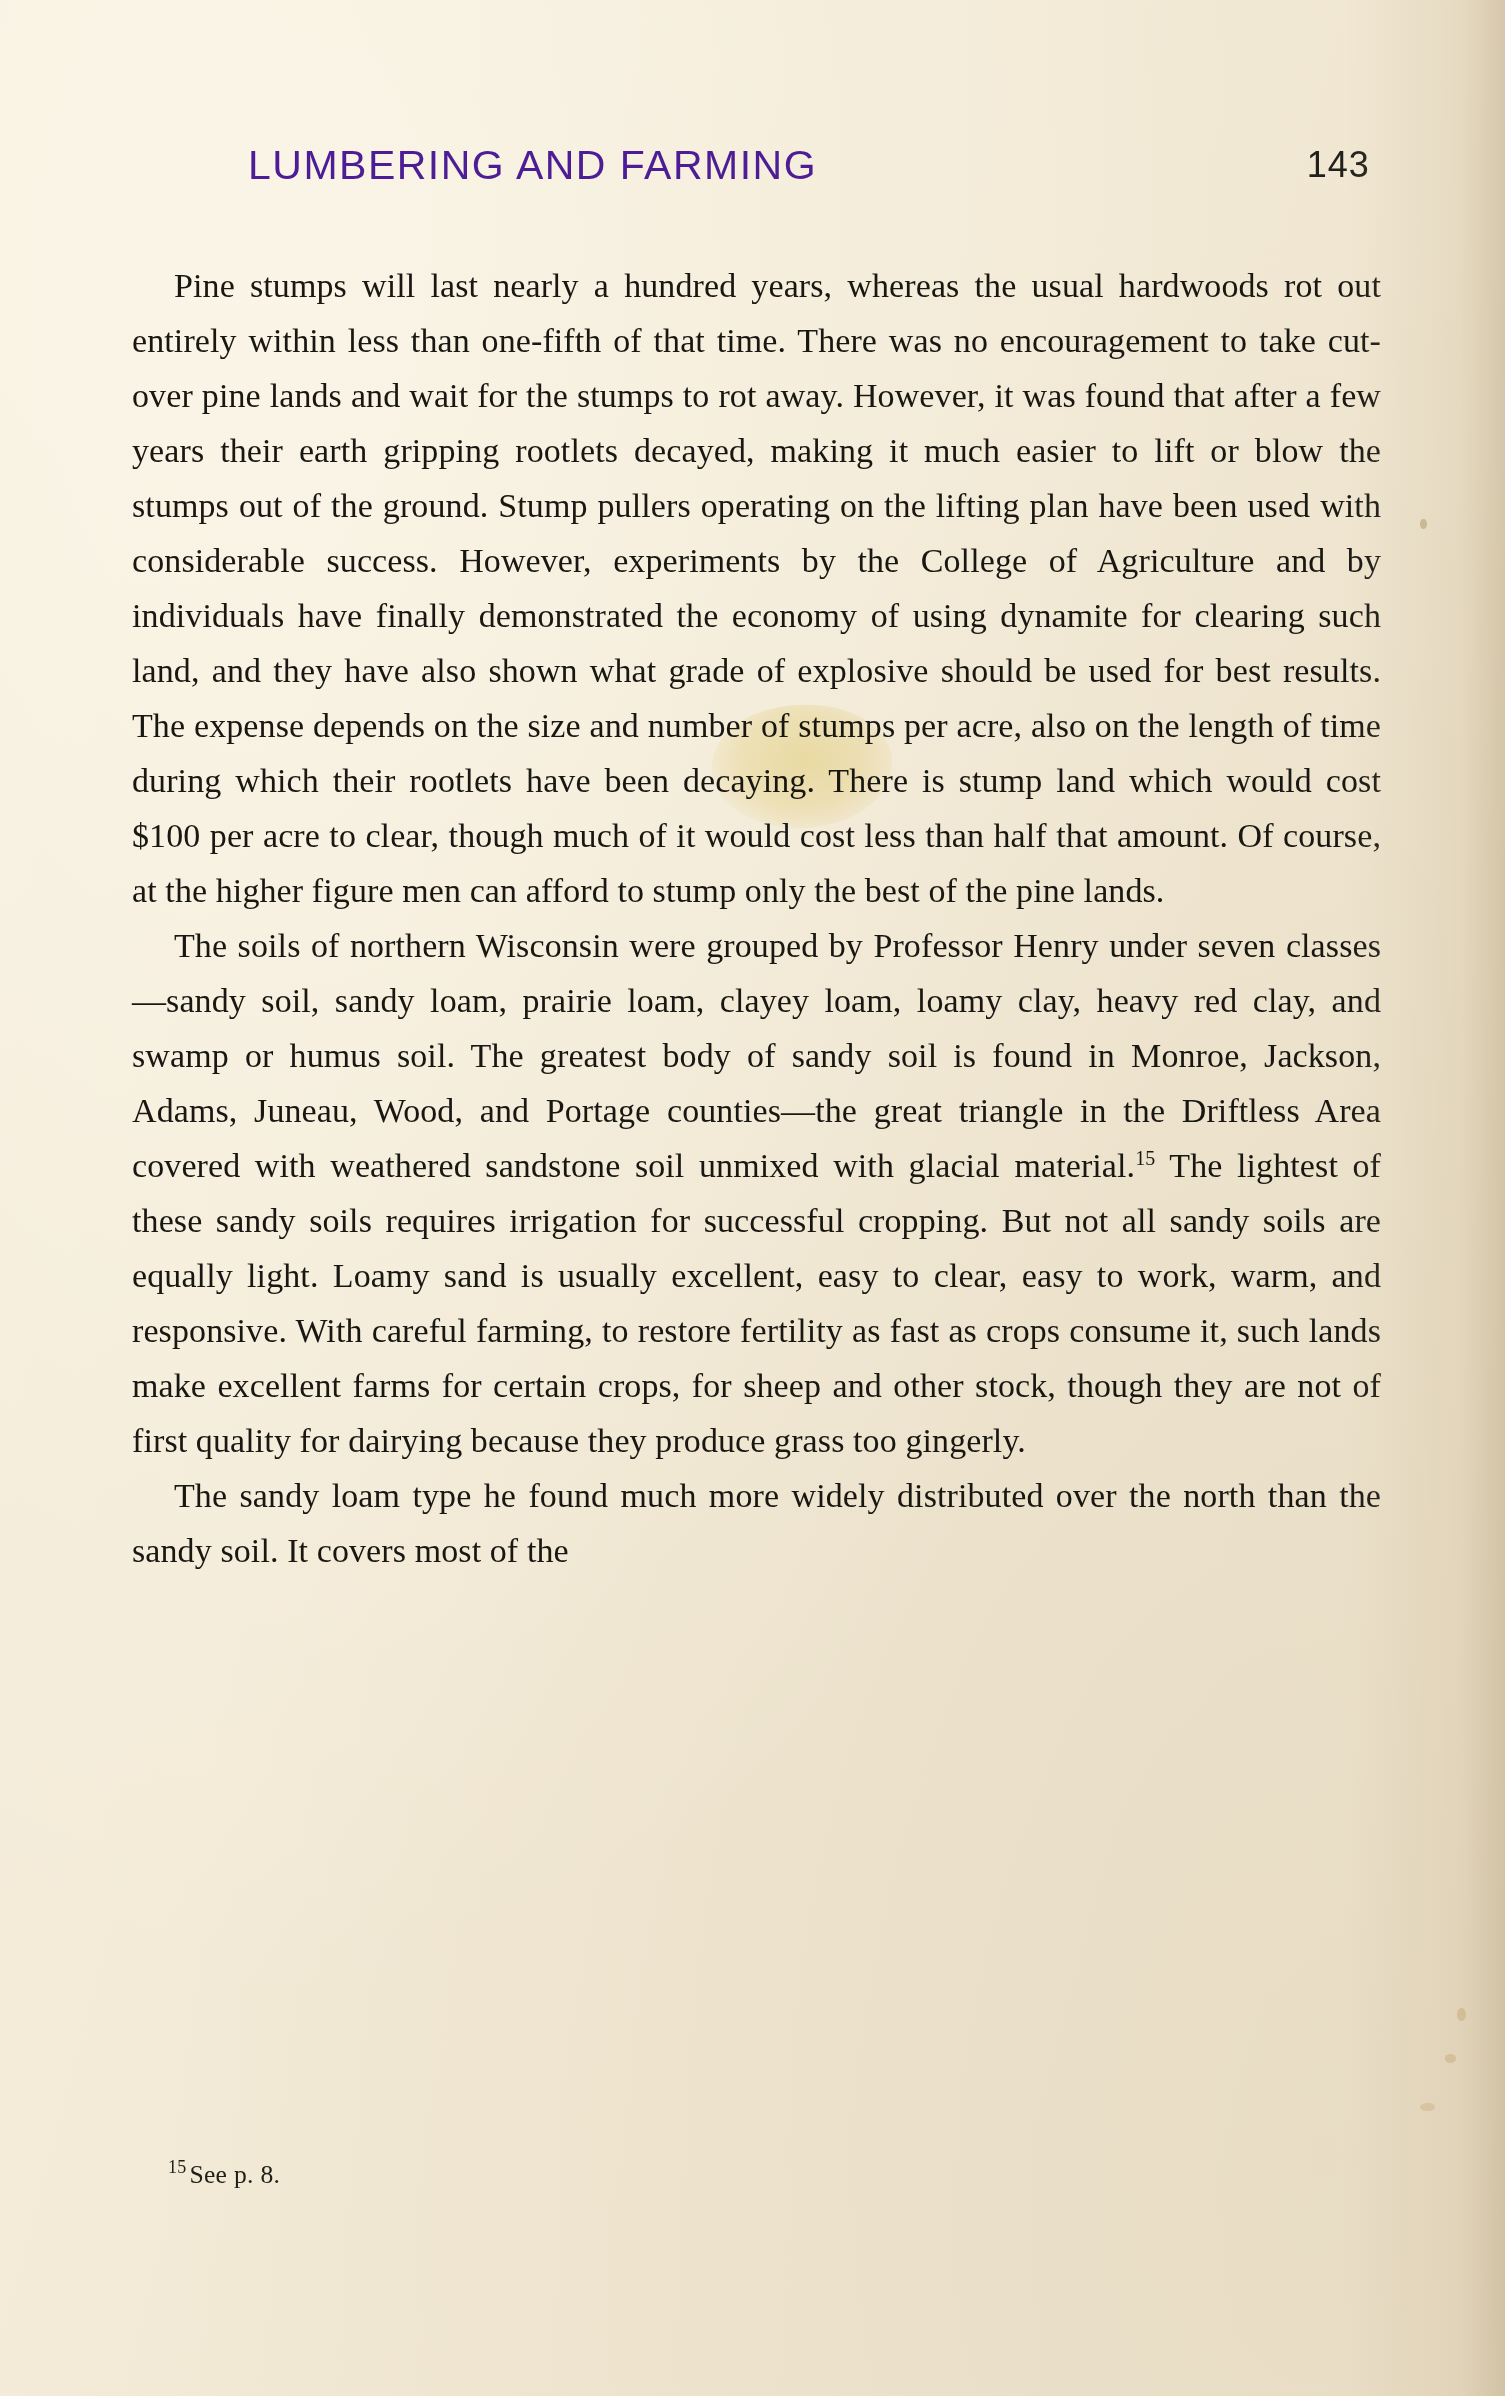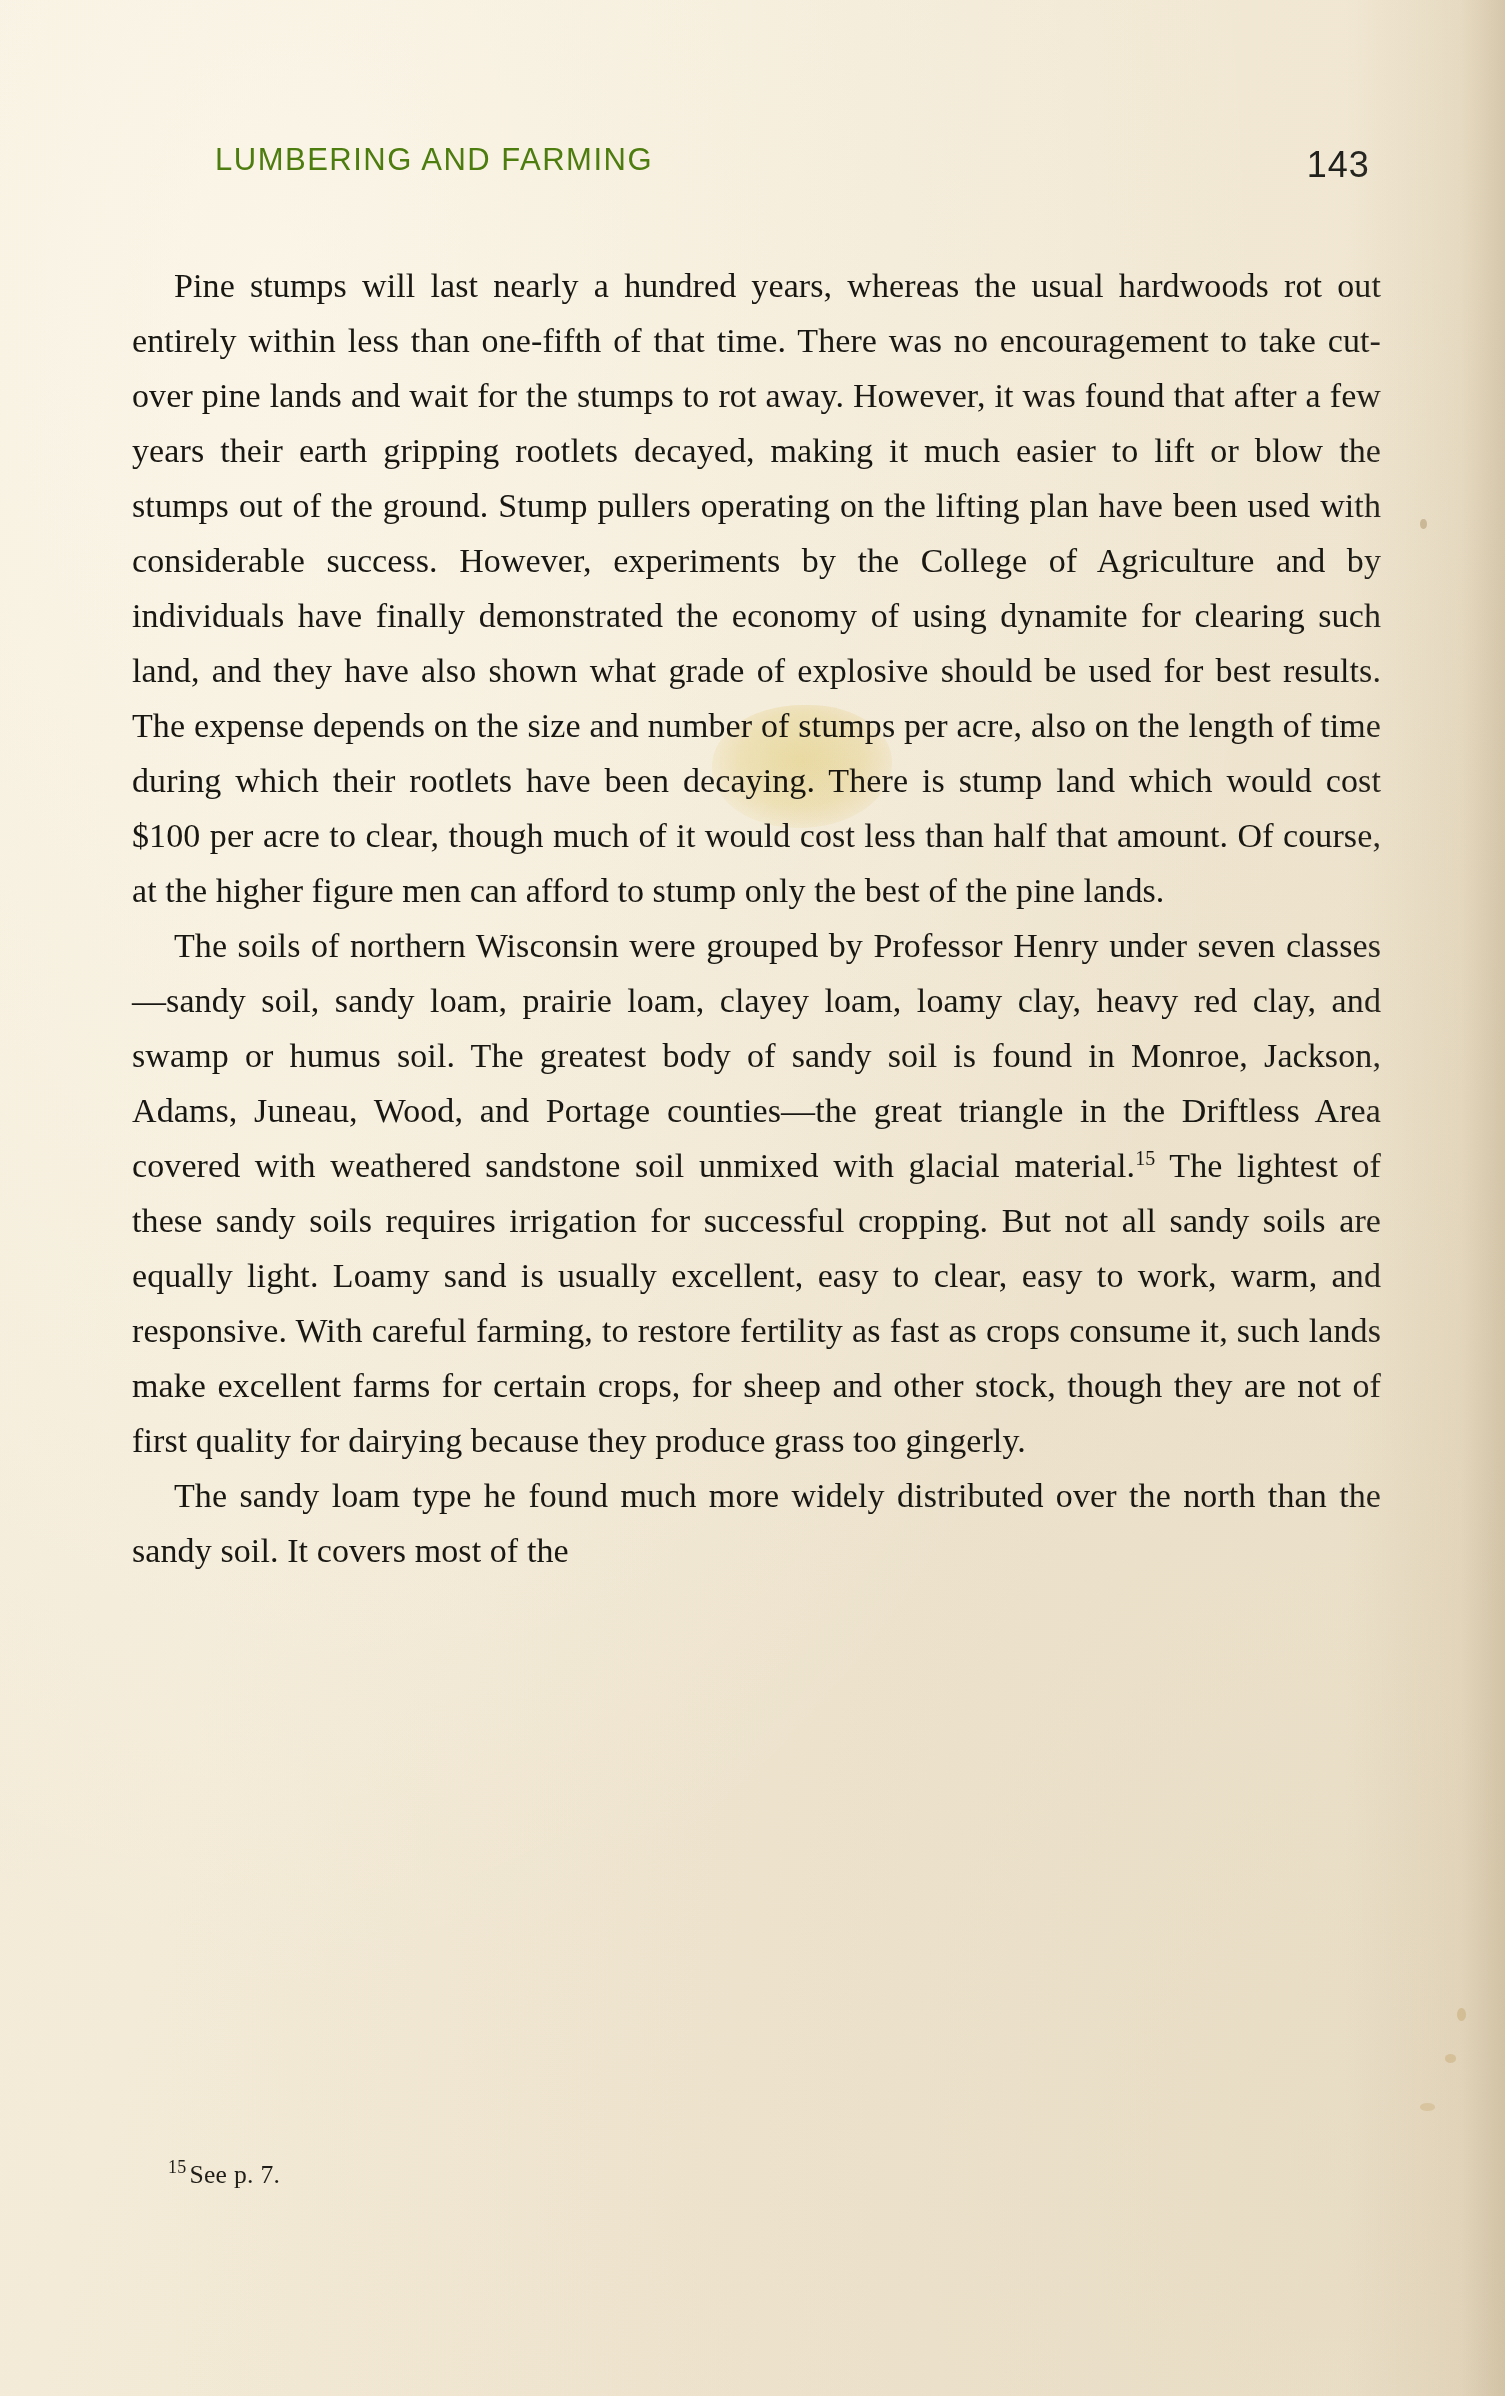--- a/index.html
+++ b/index.html
@@ -48,24 +48,24 @@
   .header {
     display: flex;
     align-items: baseline;
     justify-content: flex-start;
     height: 57px;
     margin-bottom: 59px;
     position: relative;
   }
   .running-head {
     font-family: "Liberation Sans", sans-serif;
-    font-size: 31px;
+    font-size: 41px;
     letter-spacing: 1.5px;
-    color: #4d7c0f;
-    margin-left: 83px;
+    color: #4c1d95;
+    margin-left: 116px;
     white-space: nowrap;
   }
   .page-number {
     position: absolute;
     right: 11.4px;
     top: 1.9px;
     font-family: "Liberation Sans", sans-serif;
     font-size: 36px;
     letter-spacing: 0.9px;
     color: #20201c;
@@ -148,21 +148,21 @@
       <p class="indent">Pine stumps will last nearly a hundred years, whereas the usual hardwoods rot out entirely within less than one-fifth of that time.  There was no encouragement to take cut-over pine lands and wait for the stumps to rot away.  However, it was found that after a few years their earth gripping rootlets decayed, making it much easier to lift or blow the stumps out of the ground.  Stump pullers operating on the lifting plan have been used with considerable success.  However, experiments by the College of Agriculture and by individuals have finally demonstrated the economy of using dynamite for clearing such land, and they have also shown what grade of explosive should be used for best results.  The expense depends on the size and number of stumps per acre, also on the length of time during which their rootlets have been decaying.  There is stump land which would cost $100 per acre to clear, though much of it would cost less than half that amount.  Of course, at the higher figure men can afford to stump only the best of the pine lands.</p>
       <p class="indent"><span>The soils of northern Wisconsin were grouped by Professor Henry under seven classes—sandy soil, sandy loam, prairie loam, clayey loam, loamy clay, heavy red clay, and swamp or humus soil.  The greatest body of sandy soil is found in Monroe, Jackson, Adams, Juneau, Wood, and Portage counties—the great triangle in the Driftless Area covered with weathered sandstone soil unmixed with glacial material.</span><sup class="fn">15</sup><span>  The lightest of these sandy soils requires irrigation for successful cropping.  But not all sandy soils are equally light.  Loamy sand is usually excellent, easy to clear, easy to work, warm, and responsive.  With careful farming, to restore fertility as fast as crops consume it, such lands make excellent farms for certain crops, for sheep and other stock, though they are not of first quality for dairying because they produce grass too gingerly.</span></p>
       <p class="indent">The sandy loam type he found much more widely distributed over the north than the sandy soil.  It covers most of the</p>
     </div>
 
   </div>
 
   <div class="highlight"></div>
 
   <div class="footnote">
-    <sup>15</sup><span>See p. 7.</span>
+    <sup>15</sup><span>See p. 8.</span>
   </div>
 
   <div class="speck s1"></div>
   <div class="speck s2"></div>
   <div class="speck s3"></div>
   <div class="speck s4"></div>
 
 </div>
 
 

